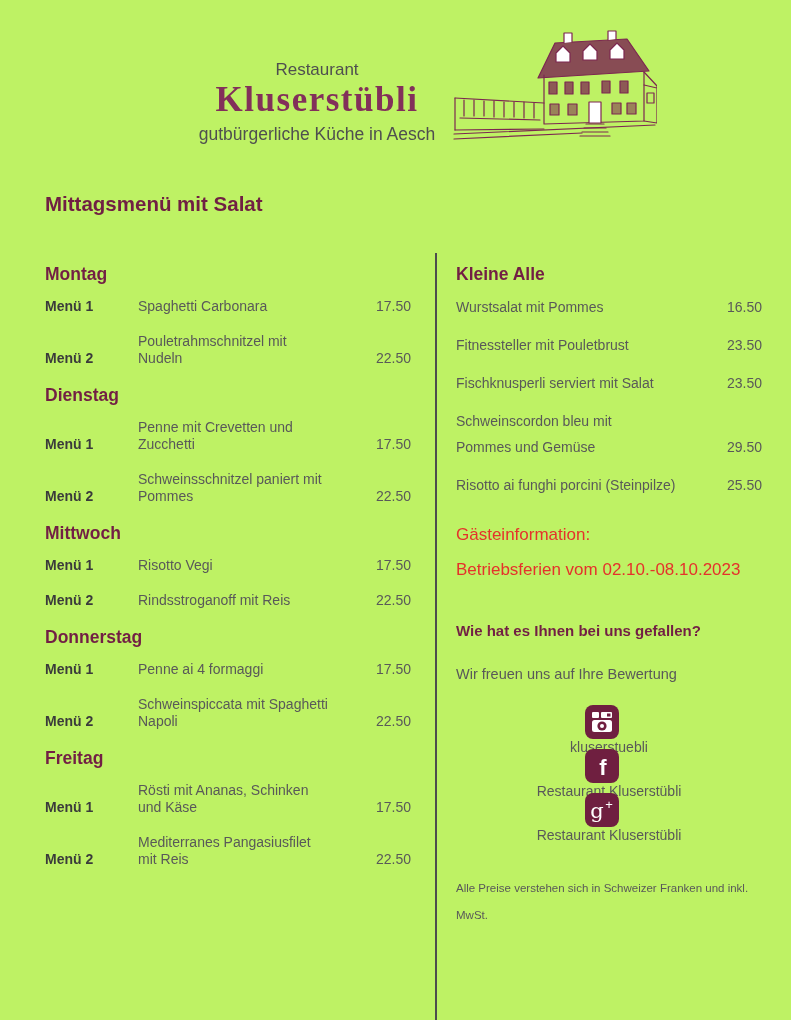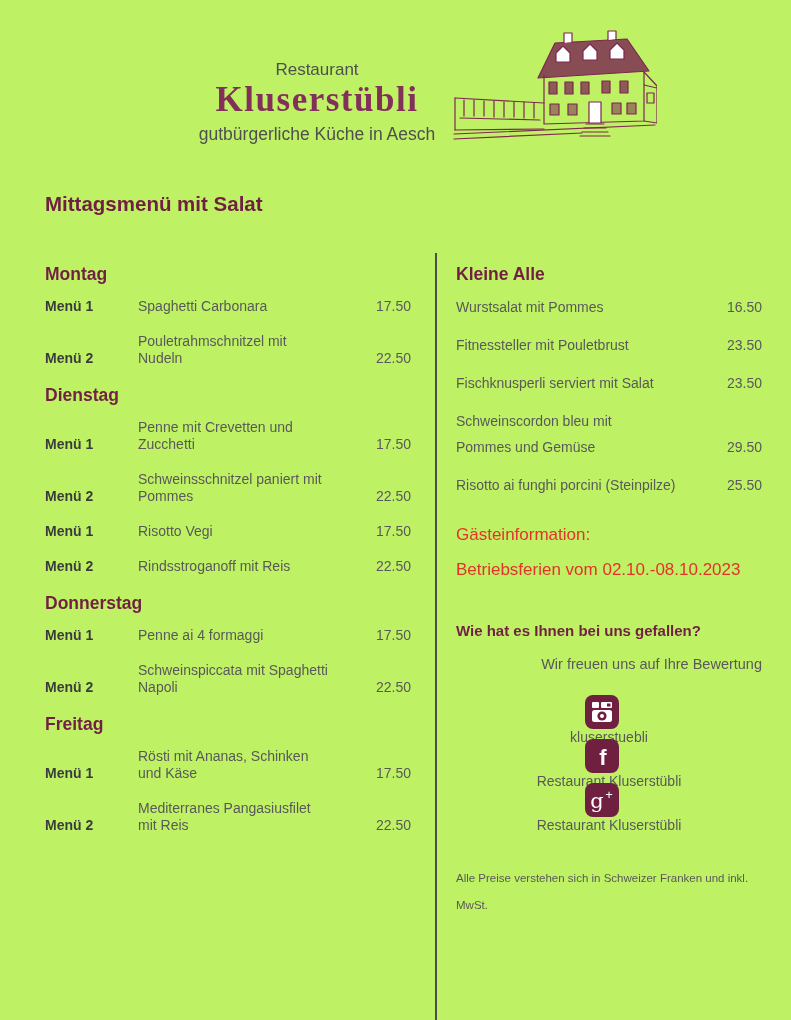--- a/index.html
+++ b/index.html
@@ -36,21 +36,21 @@
            font-size:14px; line-height:17px; color:#595959; margin-bottom:21px;}
   .kk-line {font-size:14px; line-height:17px; color:#595959; margin-bottom:9px;}
 
   
   .guest-info {margin-top:31px;}
   .guest-heading, .guest-text {color:#e5322b; font-size:17px; line-height:19px;}
   .guest-text {margin-top:16px;}
 
   
   .fb-heading {margin-top:43px; font-size:15px; font-weight:bold; color:#721f44; line-height:18px;}
-  .fb-subtext {margin-top:15px; font-size:14.5px; color:#595959; line-height:18px;text-align:right;}
+  .fb-subtext {margin-top:25px; font-size:14.5px; color:#595959; line-height:18px;}
   .social-list {margin-top:22px;}
   .social-row {display:flex; align-items:center; height:34px; margin-bottom:10px;flex-direction:column;}
   .social-icon {flex:none; width:34px; height:34px; margin-right:14px;}
   .social-label {font-size:14px; color:#595959;}
 
   
   .footer-notes {margin-top:48px; width:300px;}
   .note {font-size:11.5px; line-height:27px; color:#595959; margin:0 0 12px 0;}
 </style>
 </head>
@@ -140,20 +140,21 @@
         <span class="mprice">17.50</span>
       </div>
       <div class="mrow">
         <span class="mlabel">Menü 2</span>
         <span class="mname">Schweinsschnitzel paniert mit Pommes</span>
         <span class="mprice">22.50</span>
       </div>
     </section>
 
     <section class="day-section">
+      <h3 class="day-heading">Mittwoch</h3>
       <div class="mrow">
         <span class="mlabel">Menü 1</span>
         <span class="mname">Risotto Vegi</span>
         <span class="mprice">17.50</span>
       </div>
       <div class="mrow">
         <span class="mlabel">Menü 2</span>
         <span class="mname">Rindsstroganoff mit Reis</span>
         <span class="mprice">22.50</span>
       </div>

